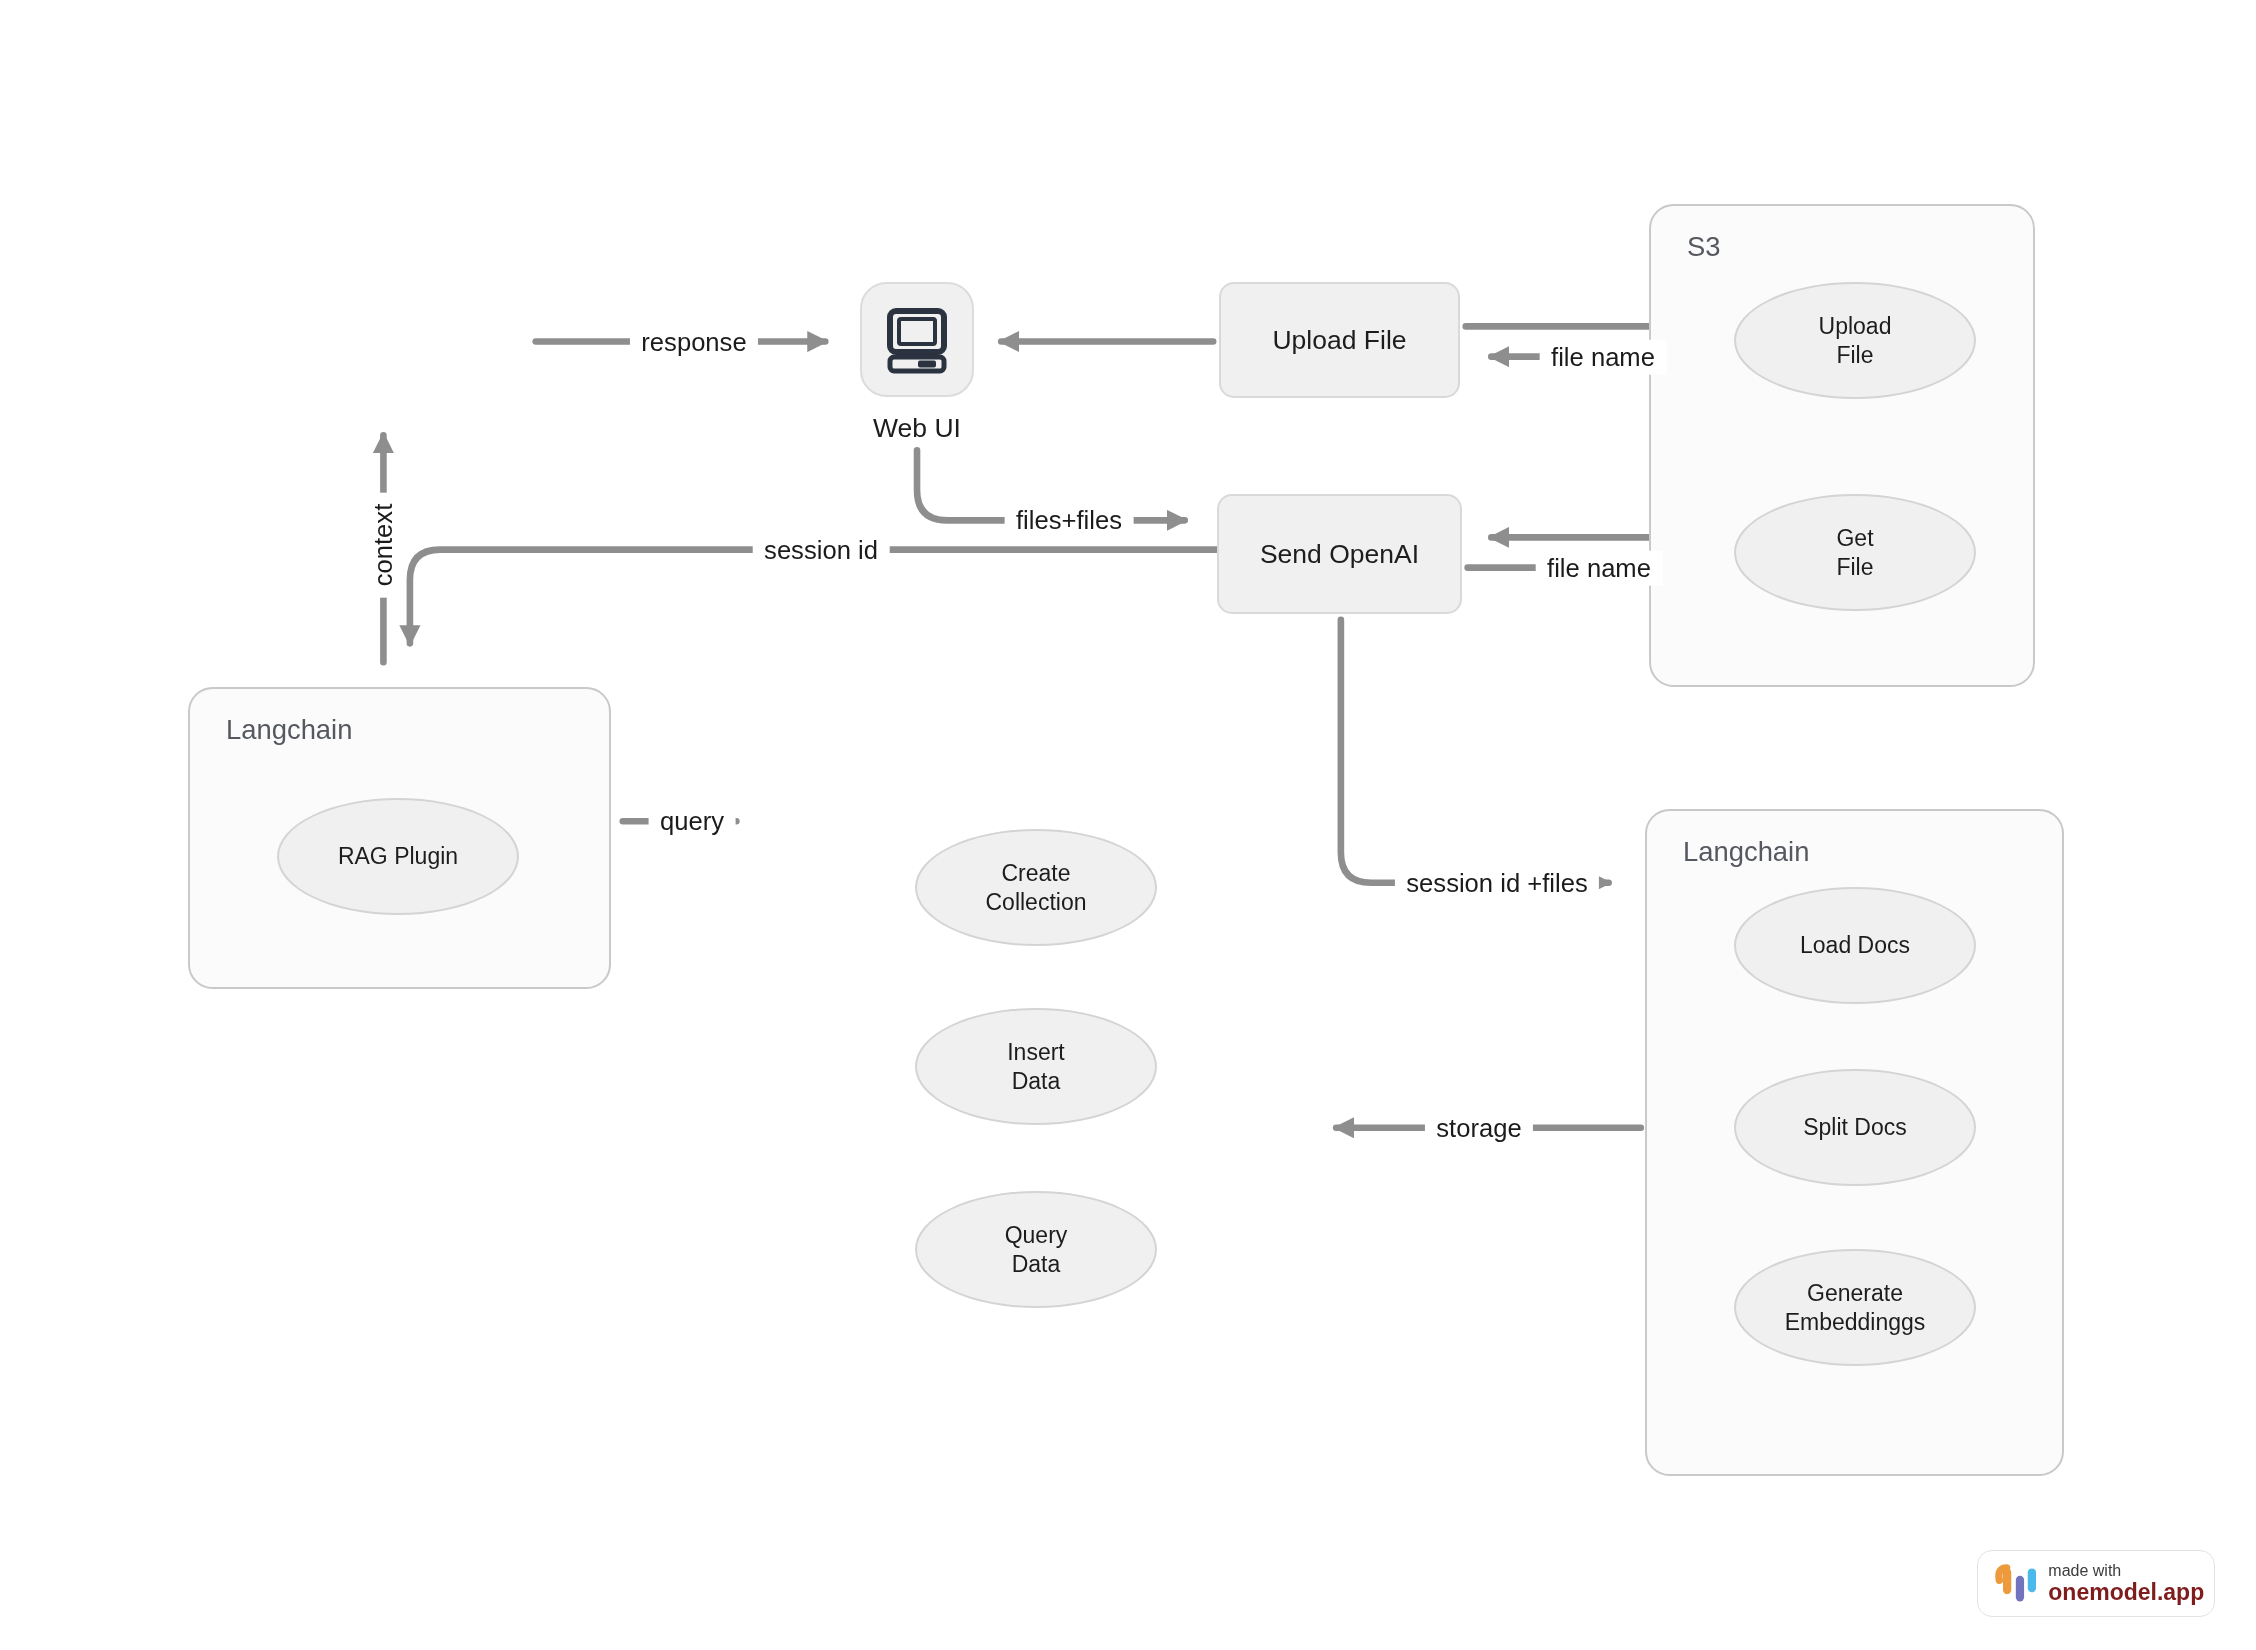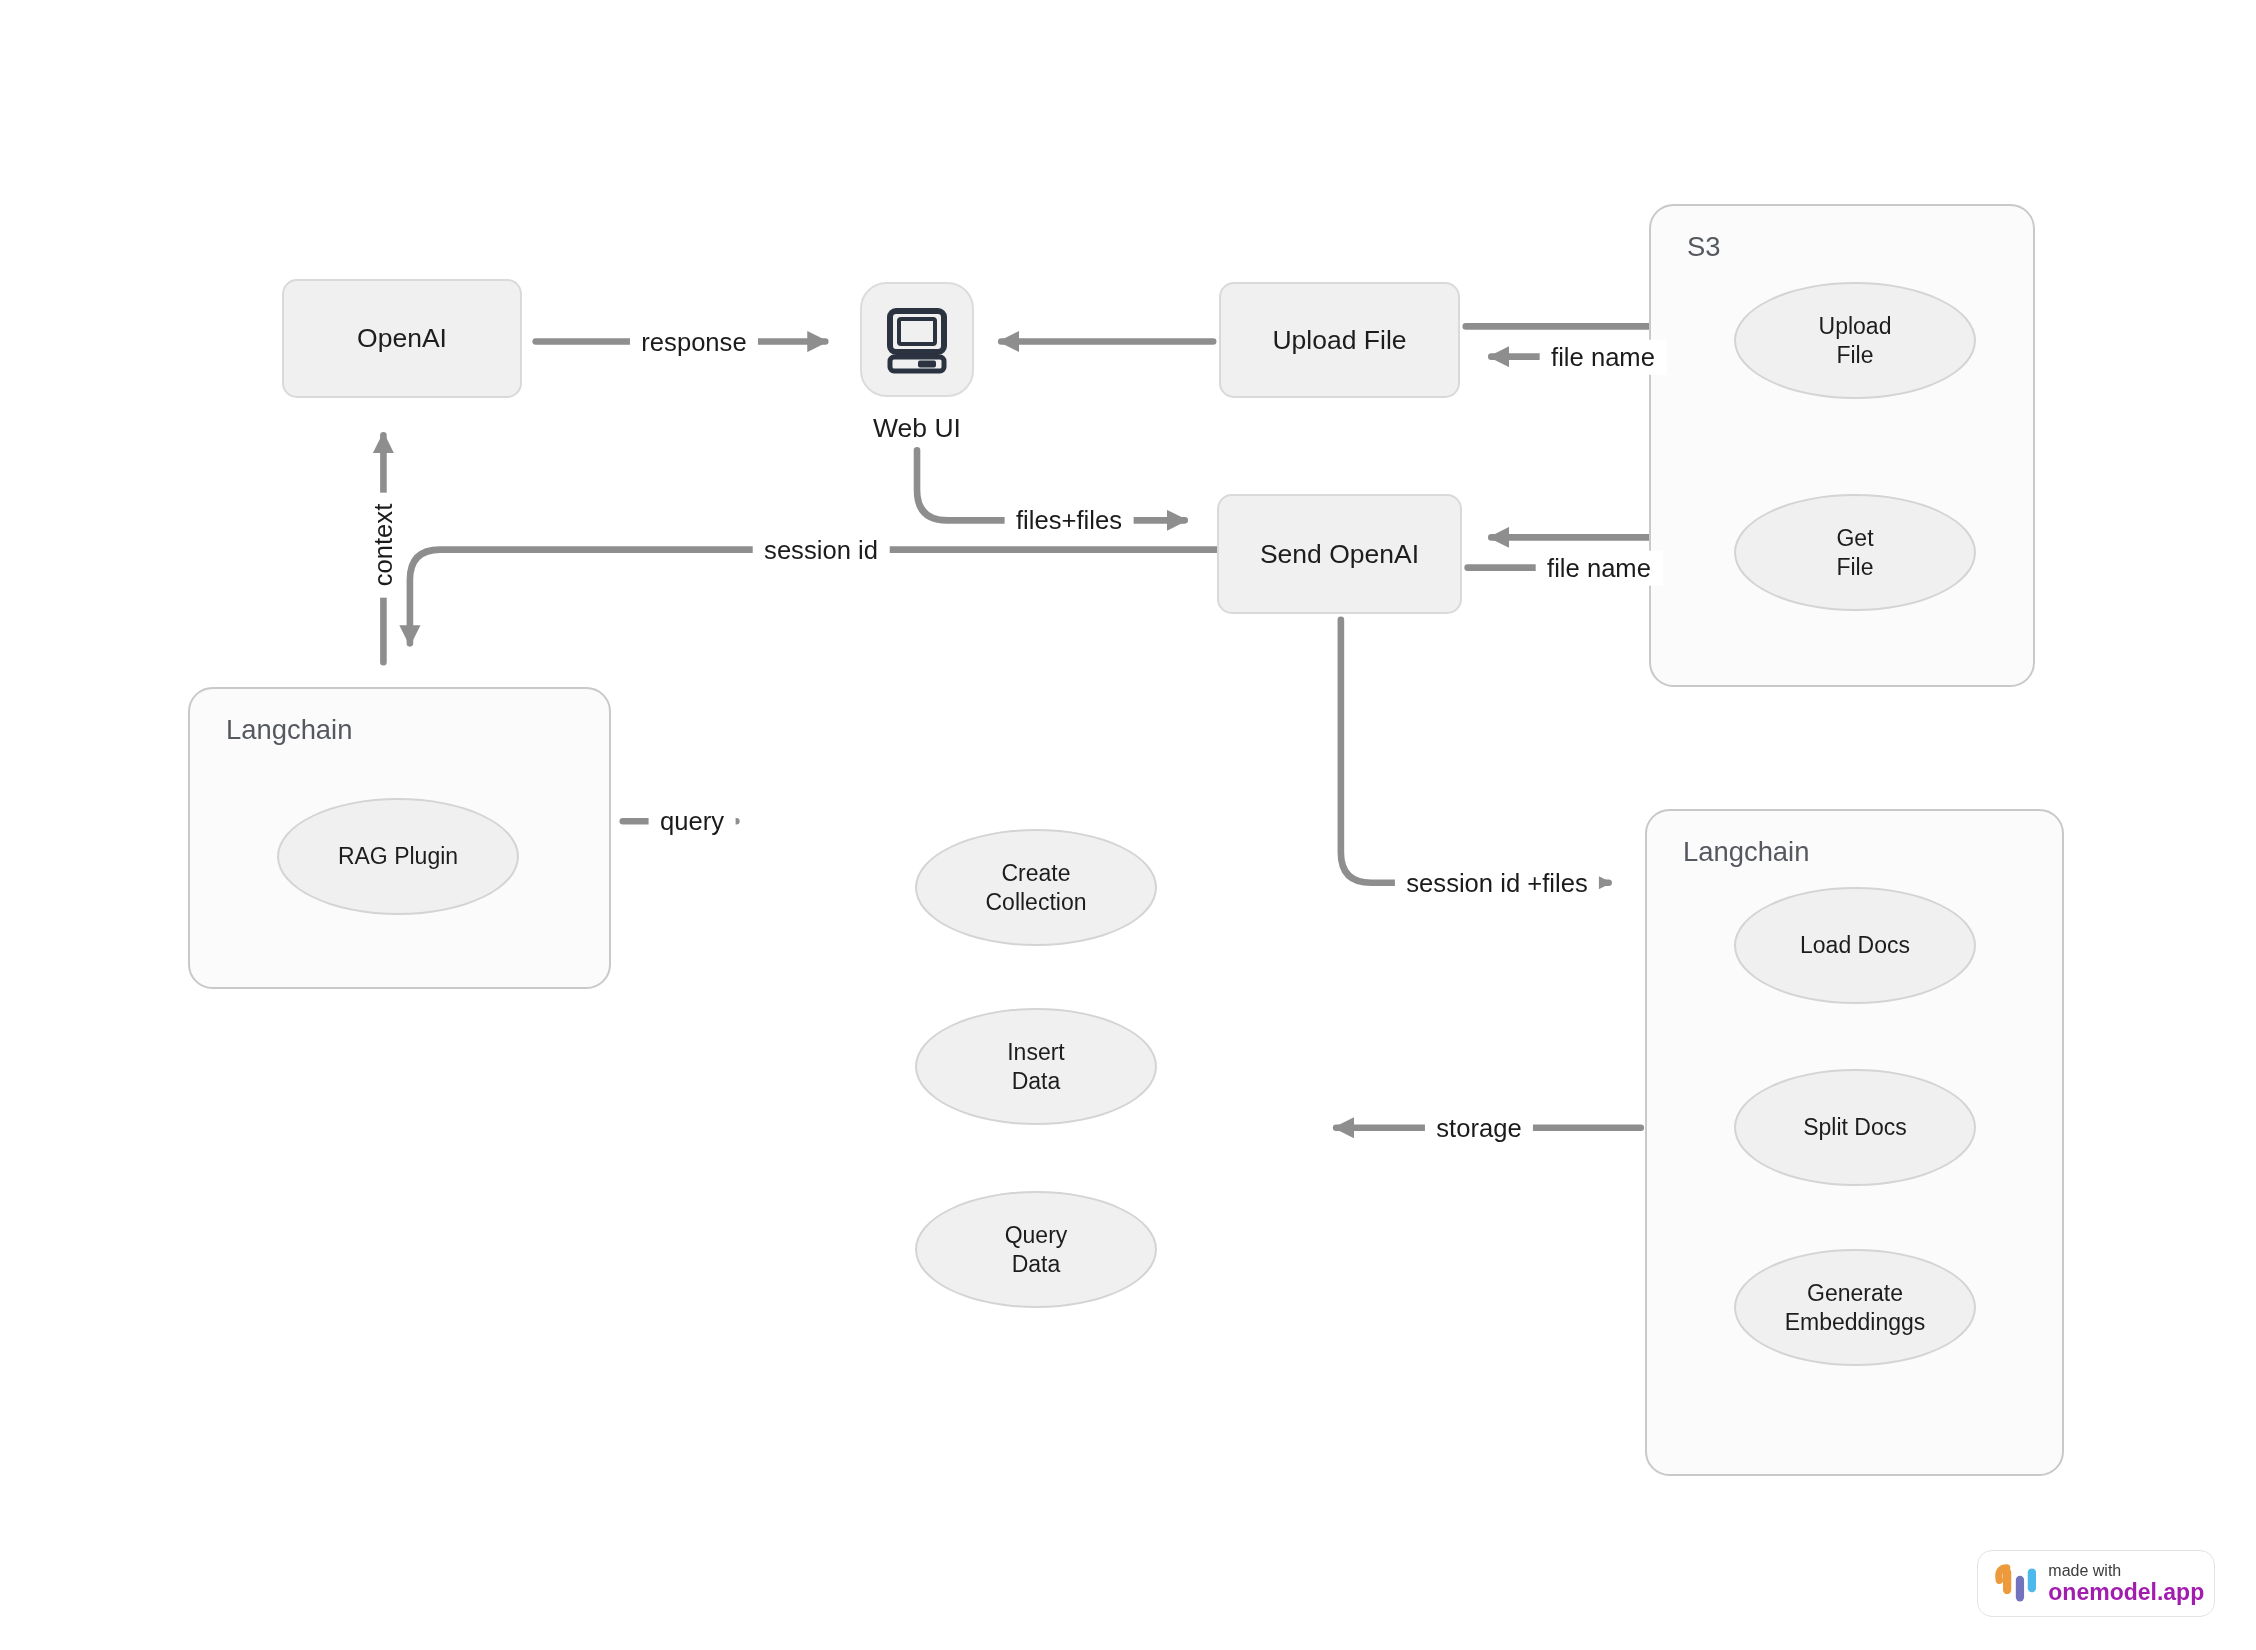--- a/index.html
+++ b/index.html
@@ -40,21 +40,21 @@
     background:#f0f0f0;border:2.8px solid #dcdcdc;border-radius:26.5px;
     display:flex;align-items:center;justify-content:center;box-sizing:border-box;
   }
   .badge{
     position:absolute;left:1977px;top:1550px;width:238px;height:67px;
     background:#ffffff;border:1.9px solid #e3e3e3;border-radius:15px;
     display:flex;align-items:center;gap:12.3px;padding-left:14px;box-sizing:border-box;
   }
   .badge .txt{display:flex;flex-direction:column;justify-content:center;line-height:1.12;}
   .badge .small{font-size:16px;color:#3c3c3c;}
-  .badge .brand{font-size:23px;font-weight:bold;color:#a21caf;}
+  .badge .brand{font-size:23px;font-weight:bold;color:#7f1d1d;}
 </style>
 </head>
 <body>
 
 <div class="stage">
 
   <svg class="edges" width="2256" height="1650" viewBox="0 0 2384 1744">
     <defs>
       <marker id="ah" viewBox="0 0 10 10" refX="8.5" refY="5" markerWidth="3.2" markerHeight="3.2" orient="auto-start-reverse" markerUnits="strokeWidth">
         <path d="M0,0 L10,5 L0,10 Z" fill="#8e8e8e"></path>
@@ -82,21 +82,20 @@
 
   <div class="group" style="left:188px;top:671px;width:423px;height:302px;">
     <span class="gtitle">Langchain</span>
   </div>
 
 
   <div class="group" style="left:1645px;top:793px;width:419px;height:667px;">
     <span class="gtitle">Langchain</span>
   </div>
 
-  <div class="box" style="left:282px;top:279px;width:240px;height:119px;">OpenAI</div>
 
   <div class="box" style="left:1219px;top:282px;width:241px;height:116px;">Upload File</div>
 
   <div class="box" style="left:1217px;top:494px;width:245px;height:120px;">Send OpenAI</div>
 
   <div class="iconbox">
     <svg width="72" height="72" viewBox="0 0 72 72">
       <rect x="9" y="7" width="54" height="41" rx="6" fill="none" stroke="#2b3240" stroke-width="6"></rect>
       <rect x="18" y="15" width="36" height="25" rx="2" fill="none" stroke="#2b3240" stroke-width="4"></rect>
       <rect x="9" y="53" width="54" height="14" rx="4" fill="none" stroke="#2b3240" stroke-width="5"></rect>

